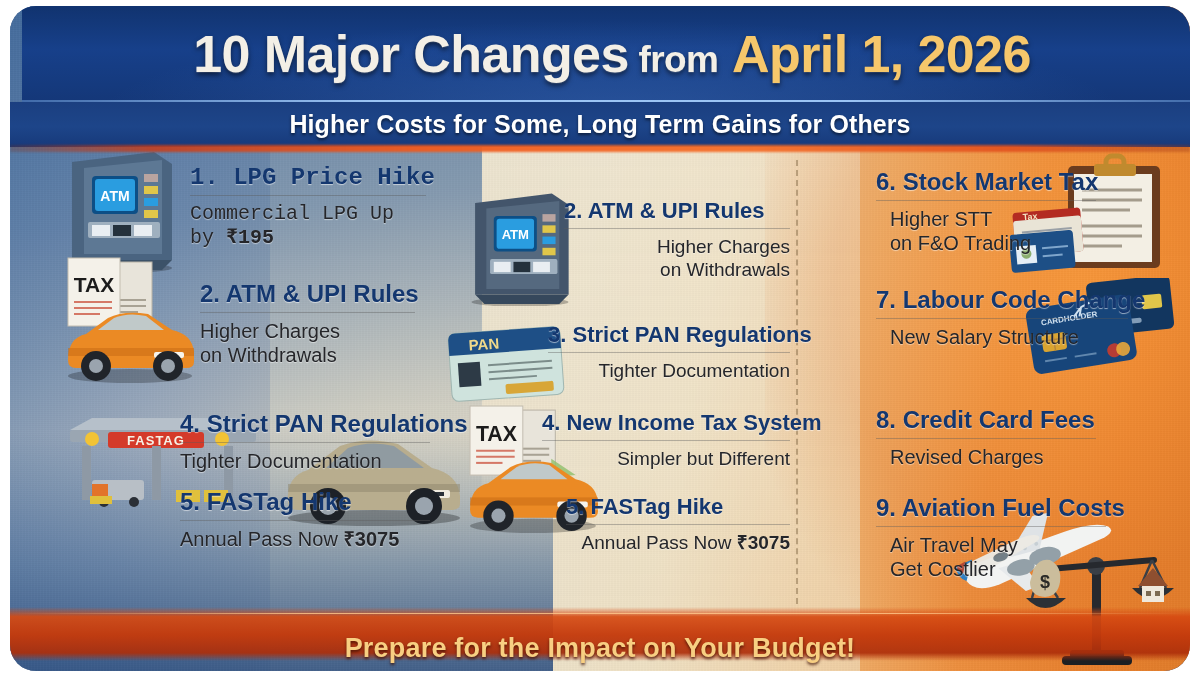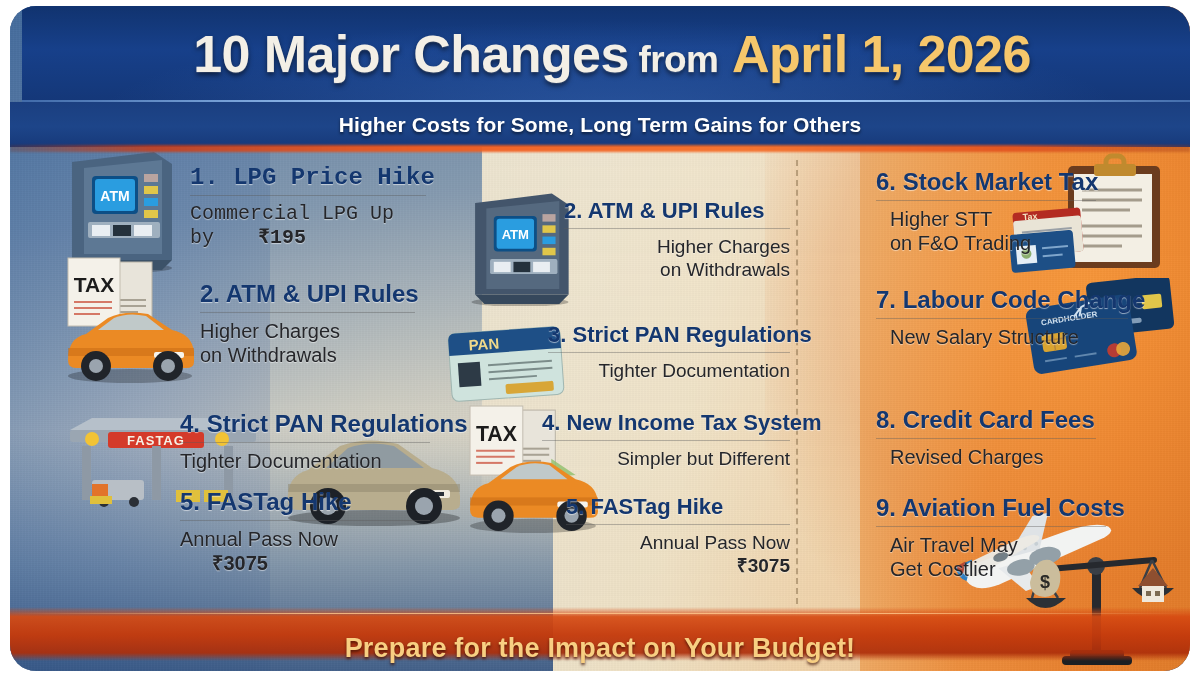--- a/index.html
+++ b/index.html
@@ -82,21 +82,21 @@
   .t-white{color:#f3efe6;}
   .t-from{color:#f3efe6;font-size:37px;}
   .t-gold{color:#f6c76b;}
 
   .subbar{
     position:absolute;left:0;top:96px;width:100%;height:45px;
     background:linear-gradient(180deg,#1b3f80 0%,#1d4589 55%,#17397a 100%);
     display:flex;align-items:center;justify-content:center;
   }
   .subbar .sub-text{
-    color:#ffffff;font-size:21px;font-weight:bold;letter-spacing:.1px;
+    color:#ffffff;font-size:25px;font-weight:bold;letter-spacing:.1px;
     text-shadow:0 2px 3px rgba(0,0,0,.55);
   }
   .redline{
     position:absolute;left:0;top:139px;width:100%;height:7px;
     background:linear-gradient(90deg,
        rgba(120,40,20,.25) 0%,
        rgba(200,60,25,.85) 12%,
        rgba(240,90,30,.95) 35%,
        rgba(245,110,40,.95) 62%,
        rgba(225,80,30,.9) 85%,
@@ -127,21 +127,21 @@
   }
   .item .rule{
     height:0;border-top:1px solid rgba(90,90,90,.40);
     margin:4px 0 6px 0;
   }
   .item .desc{
     color:#25262a;
     text-shadow:0 1px 1px rgba(255,255,255,.5);
     line-height:1.22;
   }
-  .item .desc b{font-weight:bold;margin-left:32px;}
+  .item .desc b{font-weight:bold;}
 
   
   .sz-lg .head{font-size:24px;}
   .sz-lg .desc{font-size:20px;}
   .sz-md .head{font-size:22px;}
   .sz-md .desc{font-size:19px;}
 
   
   .art{position:absolute;pointer-events:none;}
 

